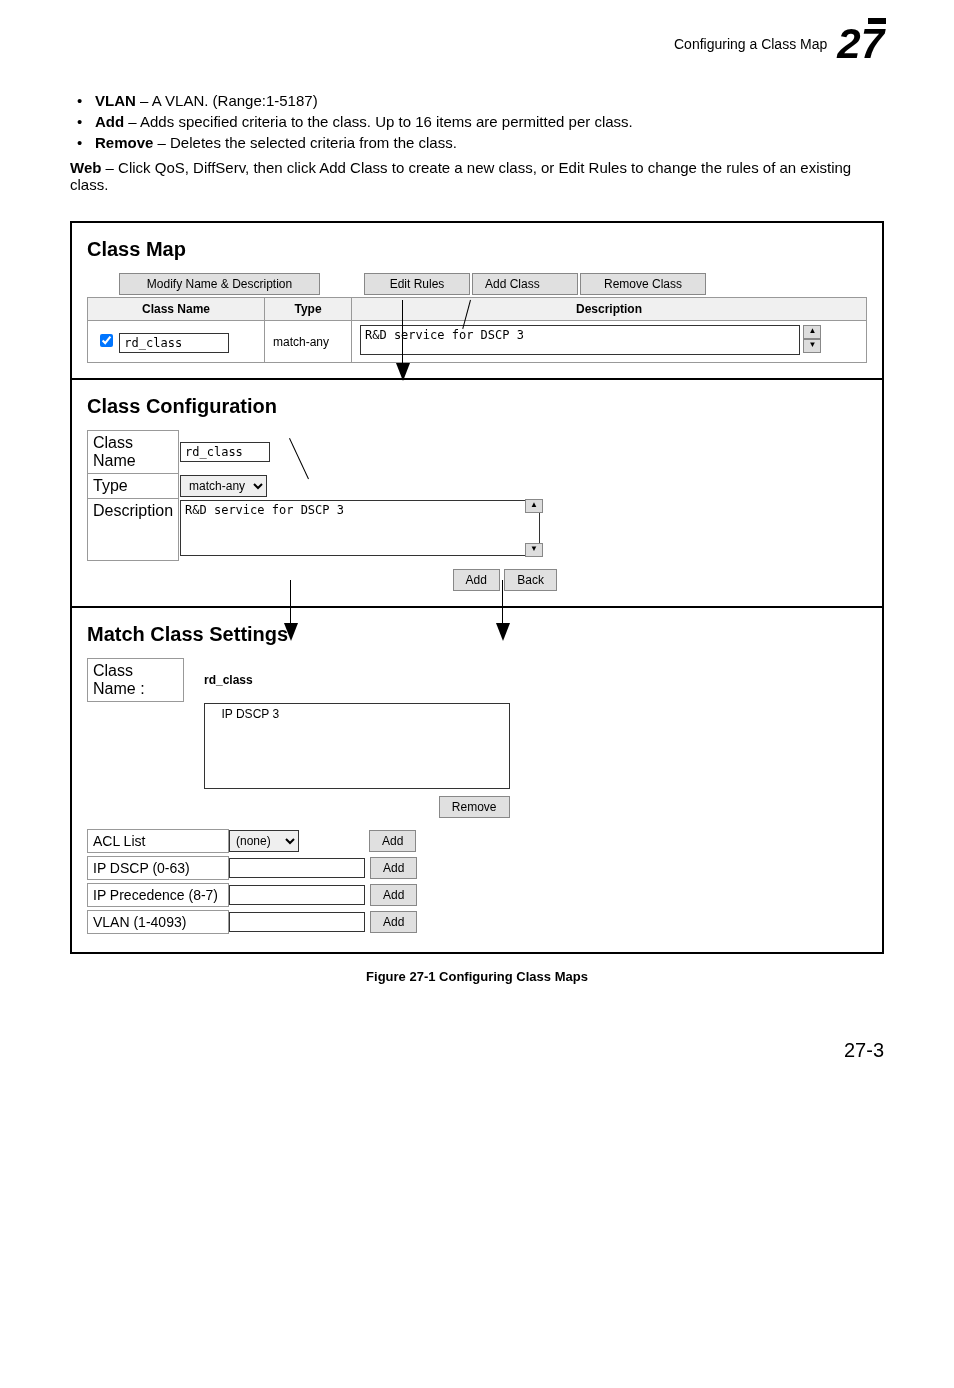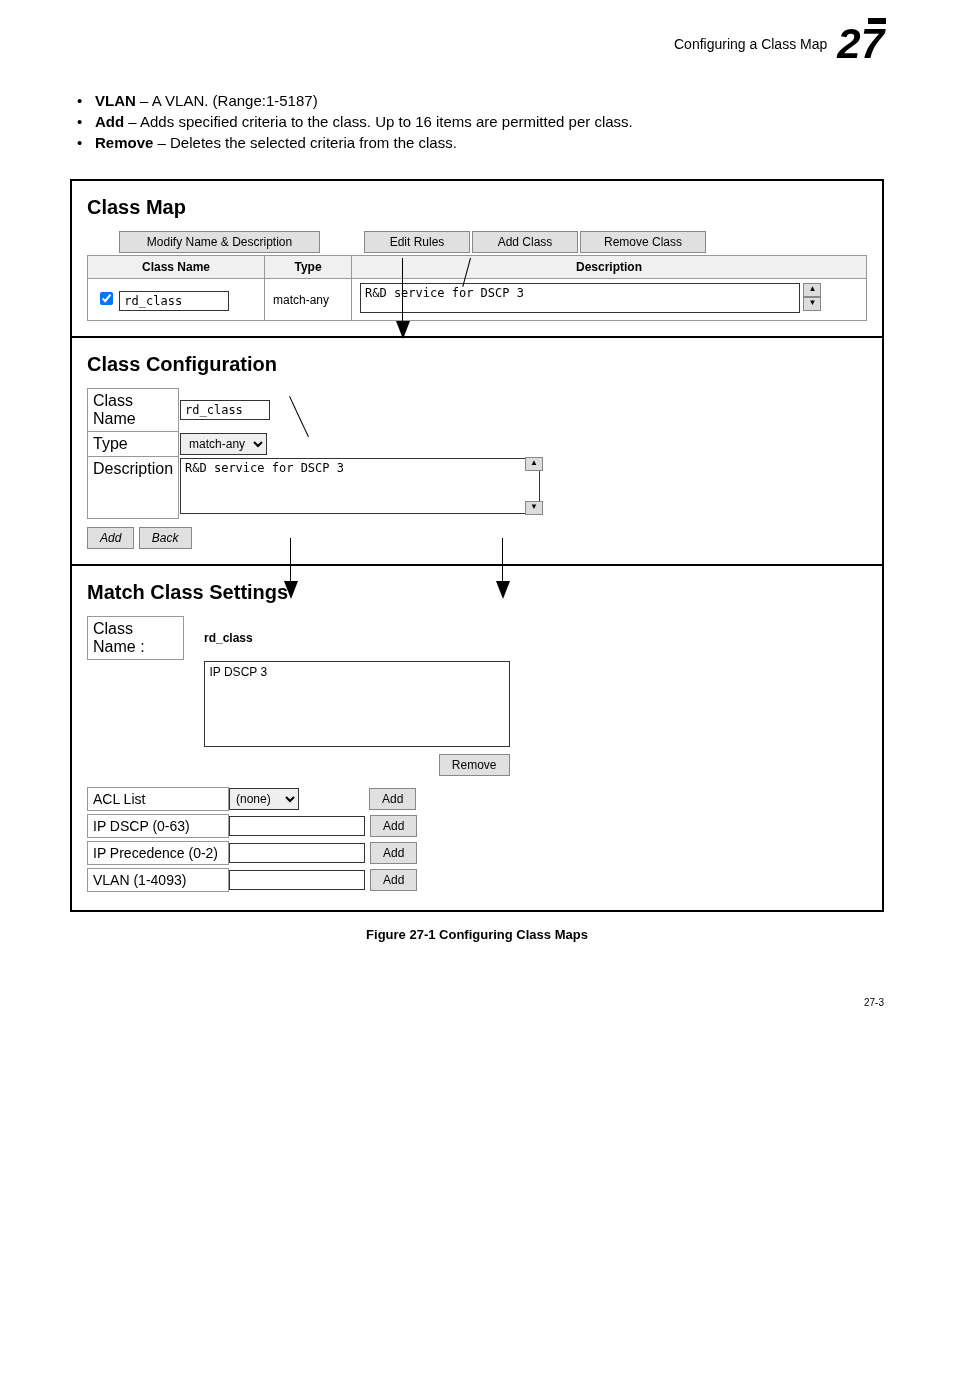--- a/index.html
+++ b/index.html
@@ -103,34 +103,34 @@
     .config-input {
       border: 1px solid #333;
       padding: 2px 4px;
       font-size: 12px;
       font-family: monospace;
     }
     select.config-input {
       font-family: Arial, sans-serif;
     }
     .btn-right {
-      text-align: left;
+      text-align: right;
       margin-top: 8px;
-      font-style: italic;
     }
     .listbox {
       border: 1px solid #333;
       width: 300px;
       height: 80px;
       font-size: 12px;
       padding: 2px;
       overflow: auto;
     }
     .listbox-item {
       padding: 1px 3px;
+      margin-left: 12px;
     }
     .match-row {
       display: flex;
       align-items: center;
       margin: 3px 0;
     }
     .match-label {
       width: 130px;
       border: 1px solid #999;
       padding: 3px 5px;
@@ -145,21 +145,21 @@
     }
     .figure-caption {
       text-align: center;
       font-weight: bold;
       font-size: 13px;
       margin: 15px 0;
     }
     .page-num {
       text-align: right;
       padding: 30px 70px;
-      font-size: 10px;
+      font-size: 20px;
     }
     .scroll-btns {
       width: 18px;
       display: inline-flex;
       flex-direction: column;
       vertical-align: top;
     }
     .scroll-btn {
       border: 1px solid #888;
       background: #ddd;
@@ -186,29 +186,32 @@
   <span>Configuring a Class Map</span>
   <span class="chapter-num">27</span>
 </div>
 
 <div class="content">
   <ul>
     <li><b>VLAN</b><span> – A VLAN. (Range:1-5187)</span></li>
     <li><b>Add</b><span> – Adds specified criteria to the class. Up to 16 items are permitted per class.</span></li>
     <li><b>Remove</b><span> – Deletes the selected criteria from the class.</span></li>
   </ul>
+  <p class="body-text">
+    <b>Web</b><span> – Click QoS, DiffServ, then click Add Class to create a new class, or Edit Rules to change the rules of an existing class.</span>
+  </p>
 
   <div class="figure-box" style="position:relative;margin-top:28px;">
     <div class="panel-title">Class Map</div>
     <div class="btn-row">
       <span style="width:30px;"></span>
       <span class="btn" style="width:175px;text-align:center;">Modify Name &amp; Description</span>
       <span style="width:40px;"></span>
       <span class="btn" style="width:80px;text-align:center;">Edit Rules</span>
-      <span class="btn" style="width:80px;text-align:center;">Add Class</span>
+      <span class="btn" style="width:80px;text-align:left;">Add Class</span>
       <span class="btn" style="width:100px;text-align:center;">Remove Class</span>
     </div>
     <table class="class-table">
       <tbody>
           <tr>
         <th style="width:160px;border-right:1px solid #999;">Class Name</th>
         <th style="width:70px;">Type</th>
         <th>Description</th>
       </tr>
       <tr>
@@ -307,21 +310,21 @@
       </select>
       <span style="width:65px;"></span>
       <span class="btn">Add</span>
     </div>
     <div class="match-row">
       <span class="match-label">IP DSCP (0-63)</span>
       <input class="match-input" style="">
       <span class="btn">Add</span>
     </div>
     <div class="match-row">
-      <span class="match-label">IP Precedence (0-2)</span>
+      <span class="match-label">IP Precedence (8-7)</span>
       <input class="match-input" style="">
       <span class="btn">Add</span>
     </div>
     <div class="match-row">
       <span class="match-label">VLAN (1-4093)</span>
       <input class="match-input" style="">
       <span class="btn">Add</span>
     </div>
   </div>
 

